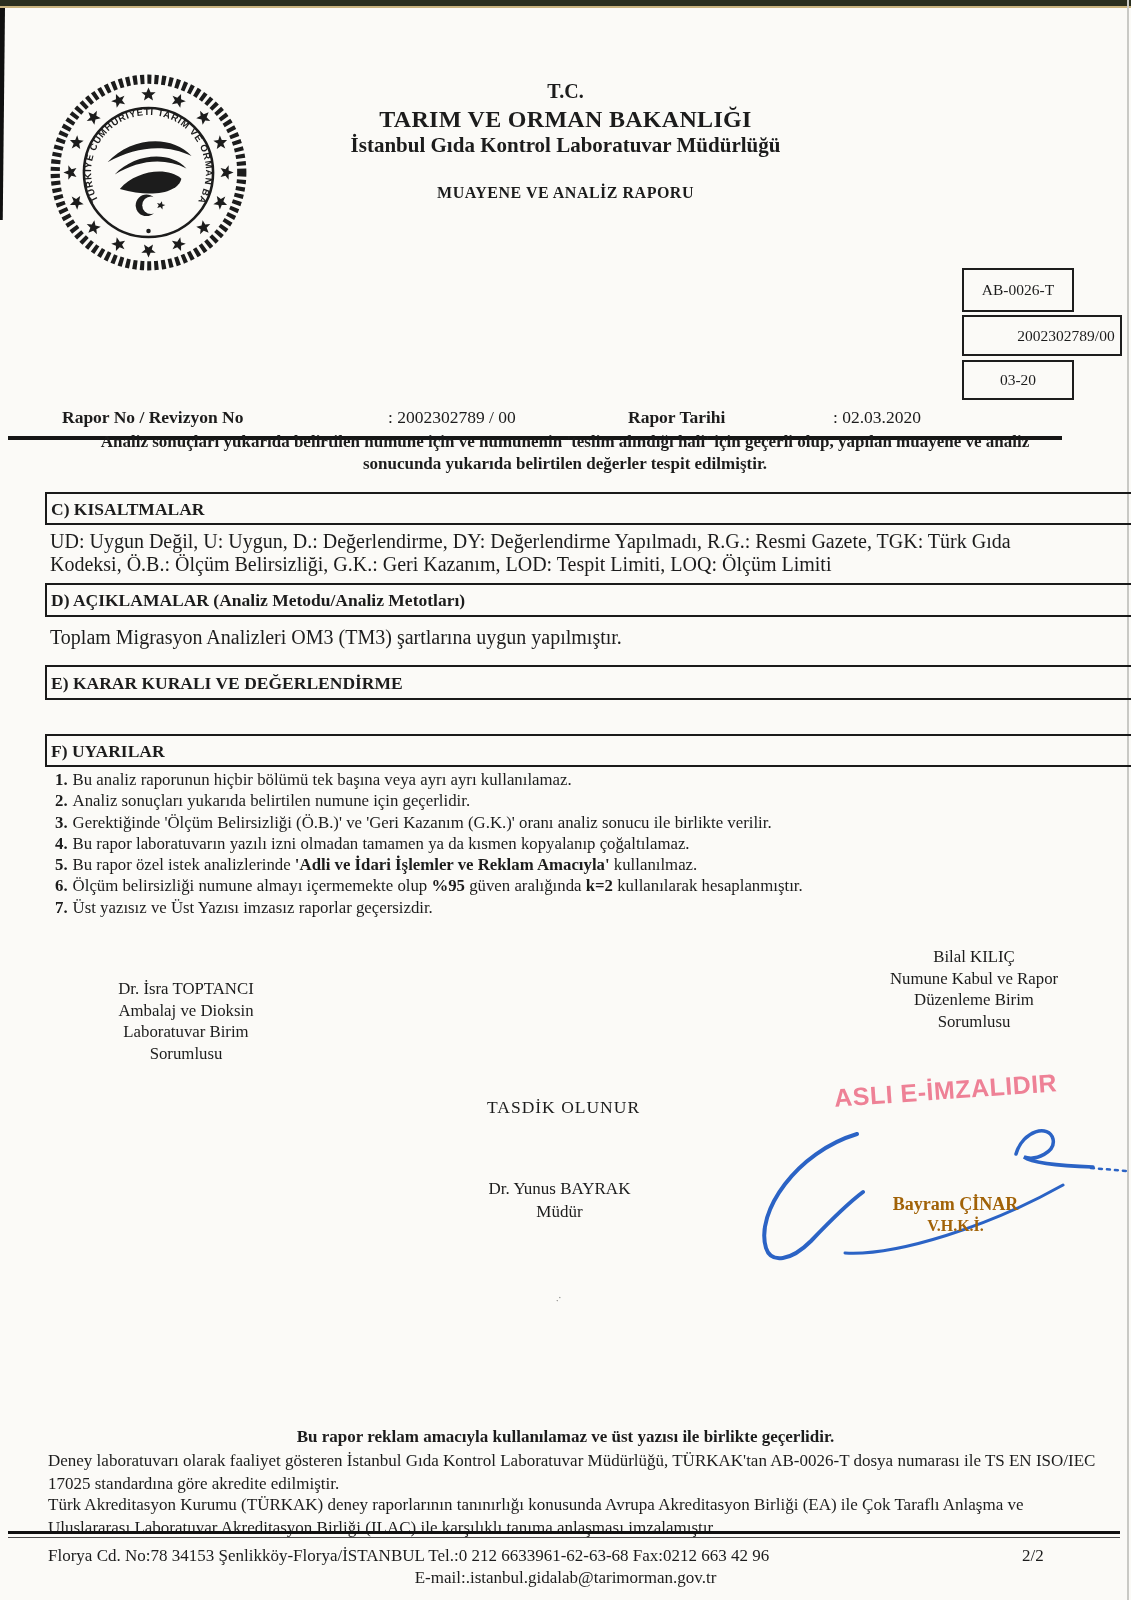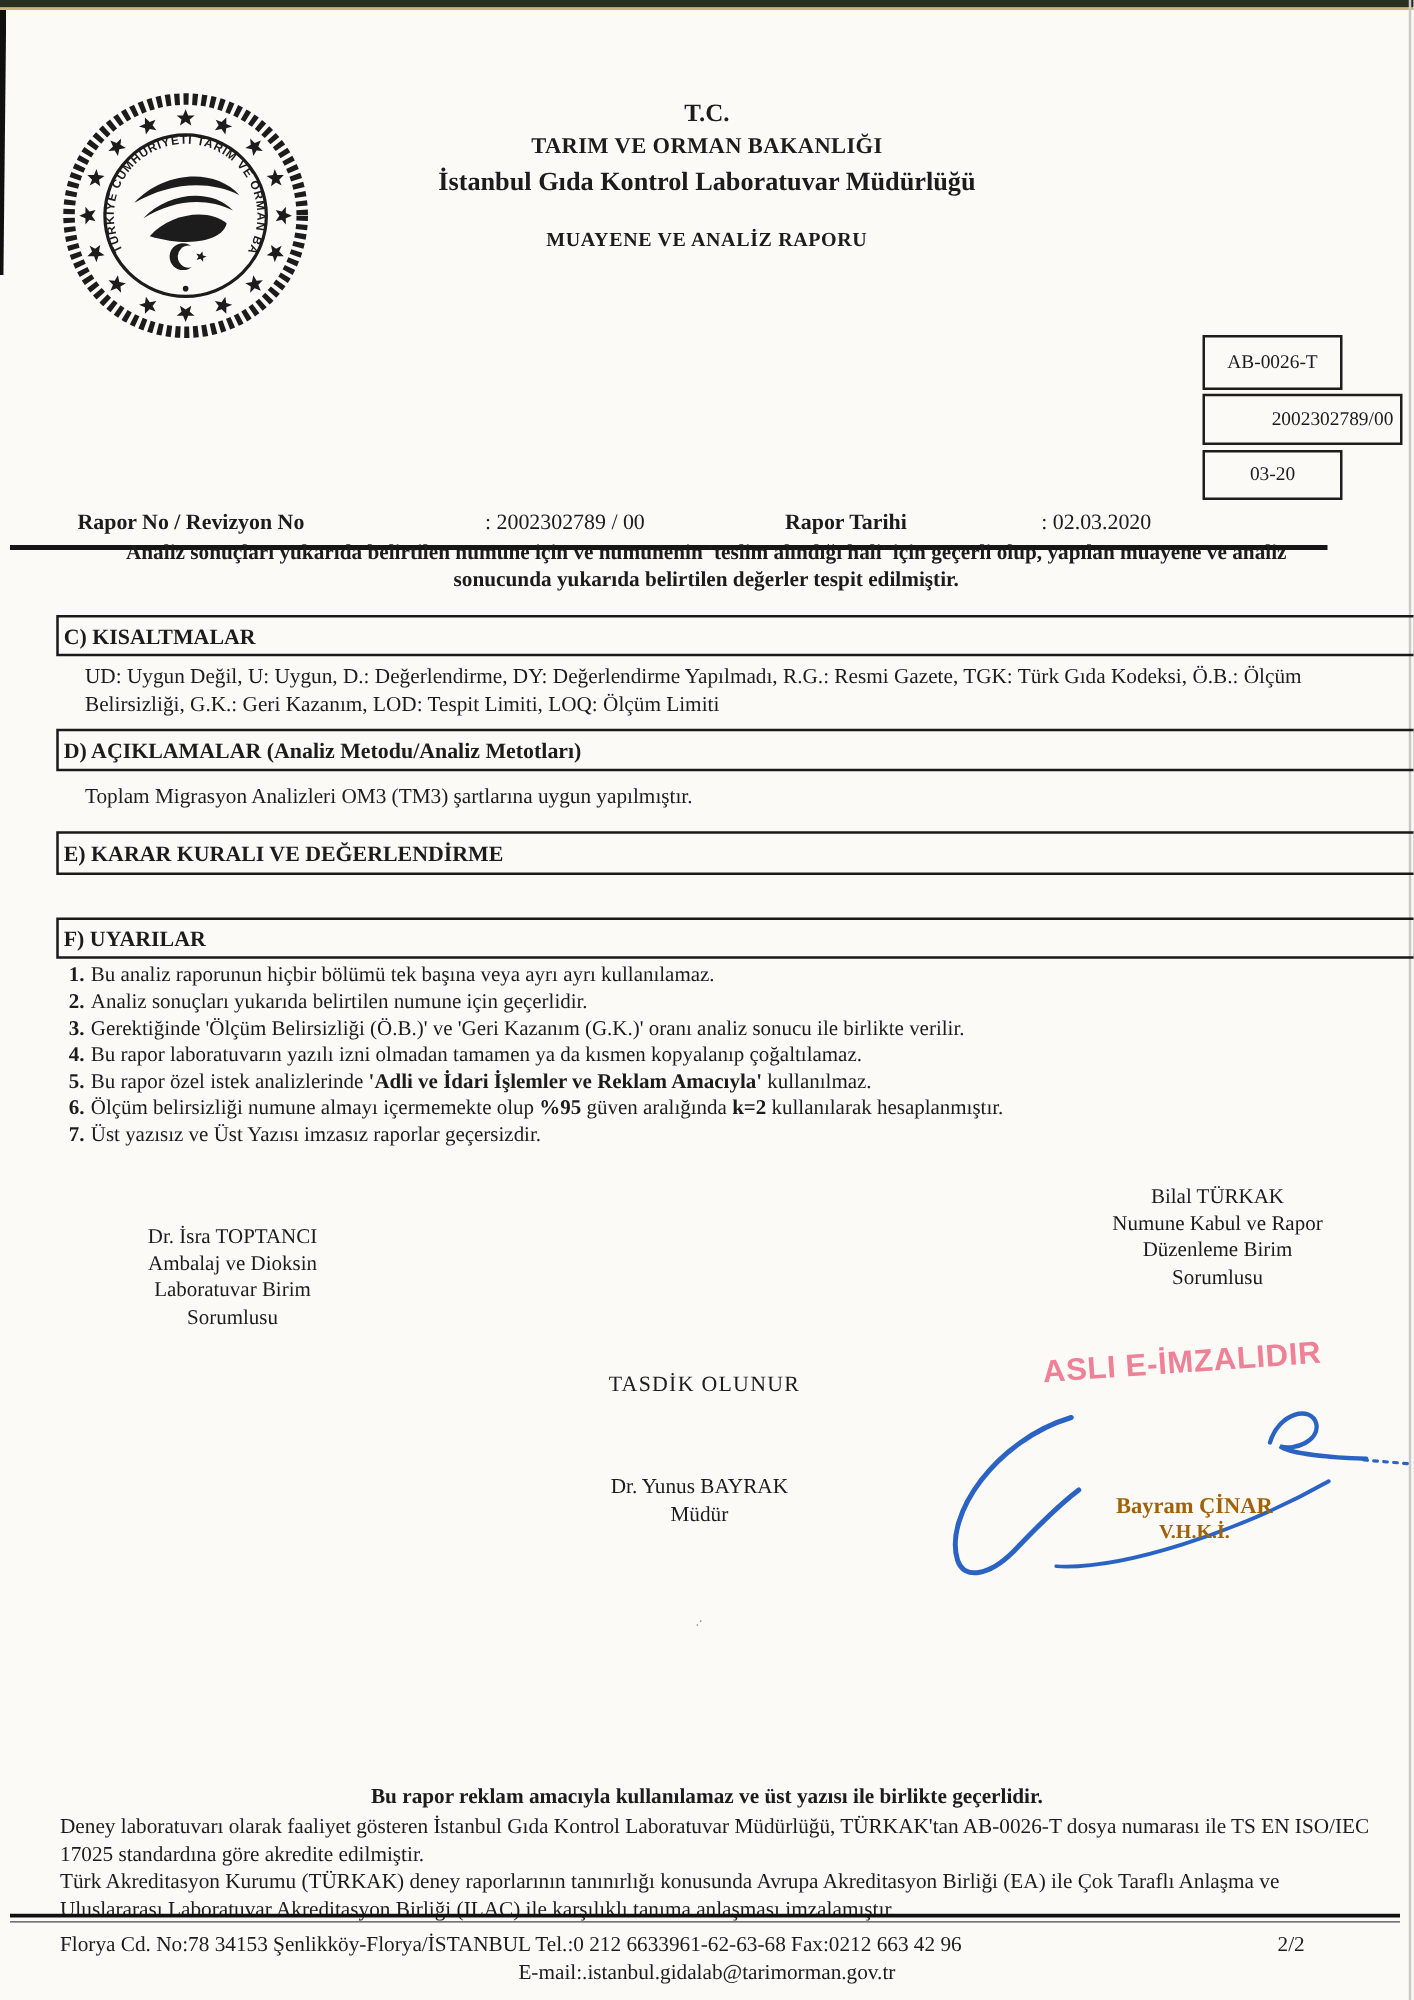--- a/index.html
+++ b/index.html
@@ -14,40 +14,40 @@
   .abs{position:absolute;}
   
   .scan-top{left:0;top:0;width:1131px;height:6px;background:#2a2e1f;}
   .scan-top-line{left:0;top:6px;width:1131px;height:2px;background:#c9b37f;}
   .scan-left{left:0;top:8px;width:5px;height:212px;background:#101010;clip-path:polygon(0 0,100% 0,55% 100%,0 100%);}
   .scan-right{right:2px;top:0;width:2px;height:1600px;background:#c9c9c5;}
   .speck{left:558px;top:1292px;font-size:11px;color:#8a8a88;transform:rotate(40deg);}
   
   .h-center{left:0;width:1131px;text-align:center;font-weight:bold;}
   .h-tc{top:80px;font-size:20px;}
-  .h-ministry{top:106px;font-size:18px;letter-spacing:.3px;}
+  .h-ministry{top:106px;font-size:24px;letter-spacing:.3px;}
   .h-directorate{top:133px;font-size:21px;}
   .h-title{top:184px;font-size:16px;letter-spacing:.5px;}
   
   .refbox{left:962px;width:108px;border:2px solid #1d1d1d;text-align:center;font-size:15.5px;background:transparent;}
   .refbox-1{top:268px;height:40px;line-height:40px;}
   .refbox-2{top:315px;height:37px;line-height:37px;padding-left:48px;}
   .refbox-3{top:360px;height:36px;line-height:36px;}
   
   .info{top:407px;font-size:17.5px;}
   .bold{font-weight:bold;}
   .hr1{left:8px;top:436px;width:1054px;height:4px;background:#161616;}
   .validity{left:65px;top:431px;width:1000px;text-align:center;font-weight:bold;font-size:17px;line-height:21.5px;}
   
   .secbox{left:45px;width:1088px;border:2px solid #1a1a1a;font-weight:bold;font-size:17.5px;padding-left:4px;box-sizing:border-box;background:transparent;}
   .sec-c{top:492px;height:33px;line-height:30px;}
   .sec-d{top:583px;height:34px;line-height:31px;}
   .sec-e{top:665px;height:35px;line-height:32px;}
   .sec-f{top:734px;height:33px;line-height:30px;}
-  .sec-content{left:68px;width:985px;font-size:17px;line-height:22.5px;}
+  .sec-content{left:50px;width:985px;font-size:20px;line-height:22.5px;}
   .c-content{top:530px;}
   .d-content{top:626px;}
   
   .warnings{left:55px;top:769px;width:1005px;font-size:16.8px;line-height:21.3px;}
   .wnum{font-weight:bold;margin-right:5px;}
   .wbold{font-weight:bold;}
   
   .sigblock{width:232px;text-align:center;font-size:16.8px;line-height:21.5px;}
   .sig-left{left:70px;top:978px;}
   .sig-right{left:858px;top:946px;}
@@ -212,21 +212,21 @@
     </div>
   </div>
 
   <div class="abs sigblock sig-left">
     <div>Dr. İsra TOPTANCI</div>
     <div>Ambalaj ve Dioksin</div>
     <div>Laboratuvar Birim</div>
     <div>Sorumlusu</div>
   </div>
   <div class="abs sigblock sig-right">
-    <div>Bilal TÜRKAK</div>
+    <div>Bilal KILIÇ</div>
     <div>Numune Kabul ve Rapor</div>
     <div>Düzenleme Birim</div>
     <div>Sorumlusu</div>
   </div>
 
   <div class="abs approval">TASDİK OLUNUR</div>
   <div class="abs stamp" style="color:#ee8196;">ASLI E-İMZALIDIR</div>
 
   <div class="abs director">
     <div>Dr. Yunus BAYRAK</div>

